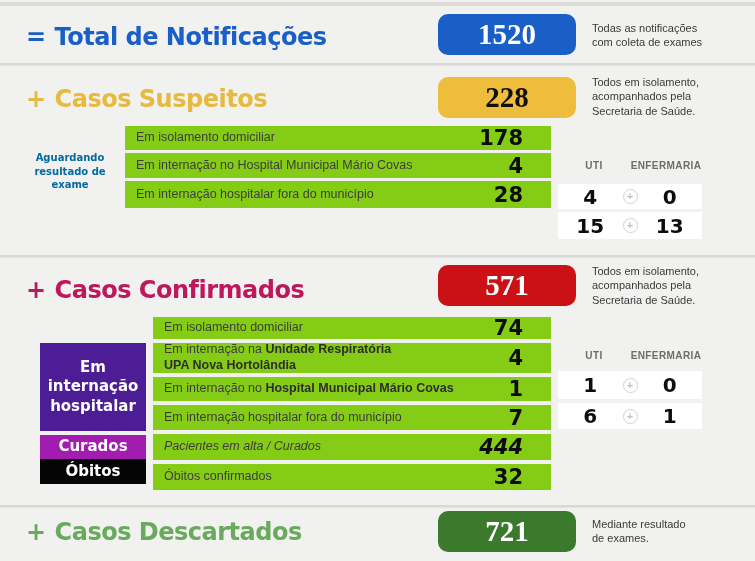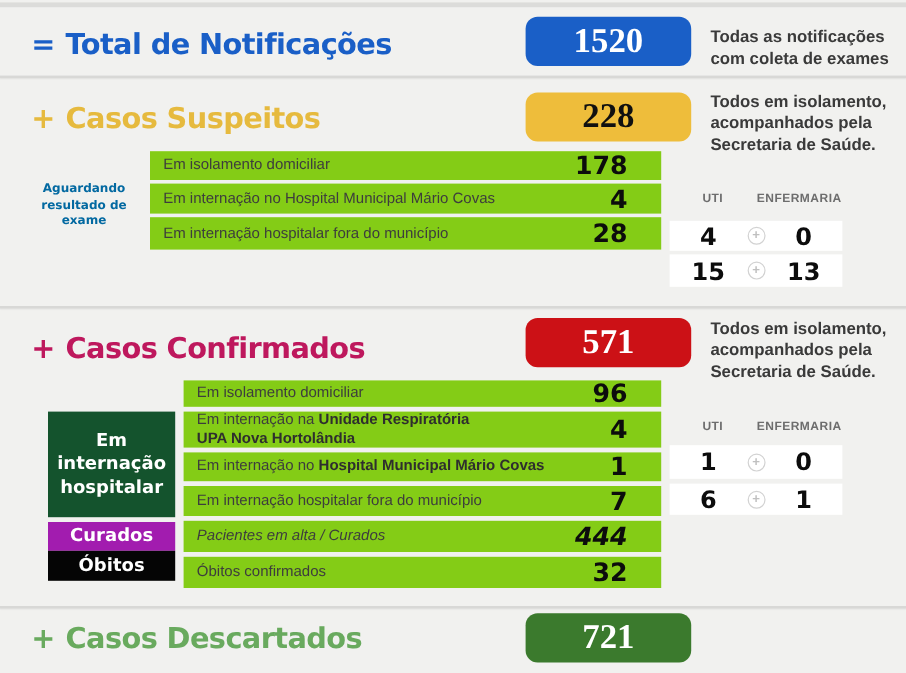--- a/index.html
+++ b/index.html
@@ -30,21 +30,21 @@
     font-family:Liberation Serif, serif;font-weight:700;font-size:29px;color:#fff;
     letter-spacing:0px;
   }
   .badge-blue{background:#1a5fc7;}
   .badge-yellow{background:#eebd3b;color:#101010;}
   .badge-red{background:#cc1116;}
   .badge-green{background:#3b7a2d;}
 
   .note{
     position:absolute;left:592px;width:150px;
-    font-size:14px;font-weight:700;color:#3a3a3a;line-height:1.3;
+    font-size:11px;font-weight:400;color:#3a3a3a;line-height:1.3;
     white-space:pre-line;
   }
 
   .side-label{
     position:absolute;left:12px;top:151px;width:116px;
     text-align:center;font-family:"DejaVu Sans",sans-serif;
     font-weight:700;font-size:10px;color:#0369a1;line-height:1.35;
     white-space:pre-line;
   }
 
@@ -81,21 +81,21 @@
     color:#c0c0c0;font-size:11px;line-height:13px;text-align:center;font-weight:700;
     box-sizing:border-box;
   }
 
   .side-boxes{position:absolute;left:40px;top:343px;width:106px;}
   .side-box{
     display:flex;align-items:center;justify-content:center;text-align:center;
     font-family:"DejaVu Sans",sans-serif;font-weight:700;font-size:15px;color:#ffffff;
     line-height:1.3;white-space:pre-line;
   }
-  .sb-red{background:#14532d;height:88px;margin-bottom:4px;}
+  .sb-red{background:#4c1d95;height:88px;margin-bottom:4px;}
   .sb-blue{background:#a21caf;height:24px;margin-bottom:0;}
   .sb-black{background:#050505;height:25px;}
 </style>
 </head>
 <body>
 
 <div class="canvas">
 
   <div class="top-strip"></div>
 
@@ -166,21 +166,21 @@
     <div class="side-box sb-red">Em
 internação
 hospitalar</div>
     <div class="side-box sb-blue">Curados</div>
     <div class="side-box sb-black">Óbitos</div>
   </div>
 
   <div class="table gap4" style="left:153px;top:317px;width:398px;">
     <div class="t-row" style="height:22px;">
       <div class="t-label"><span>Em isolamento domiciliar</span><b></b></div>
-      <div class="t-num">96</div>
+      <div class="t-num">74</div>
     </div>
     <div class="t-row" style="height:30px;">
       <div class="t-label"><span>Em internação na </span><b>Unidade Respiratória
 UPA Nova Hortolândia</b></div>
       <div class="t-num">4</div>
     </div>
     <div class="t-row" style="height:24px;">
       <div class="t-label"><span>Em internação no </span><b>Hospital Municipal Mário Covas</b></div>
       <div class="t-num">1</div>
     </div>
@@ -214,14 +214,16 @@
       <div class="uti-cell">1</div>
     </div>
   </div>
 
   <div class="divider" style="top:505px;"></div>
 
   <div class="sec-title c-green" style="top:518px;">
     <span class="sym">+</span><span>Casos Descartados</span>
   </div>
   <div class="badge badge-green" style="top:511px;">721</div>
+  <div class="note" style="top:517px;">Mediante resultado
+de exames.</div>
 
 </div>
 
 </body></html>

